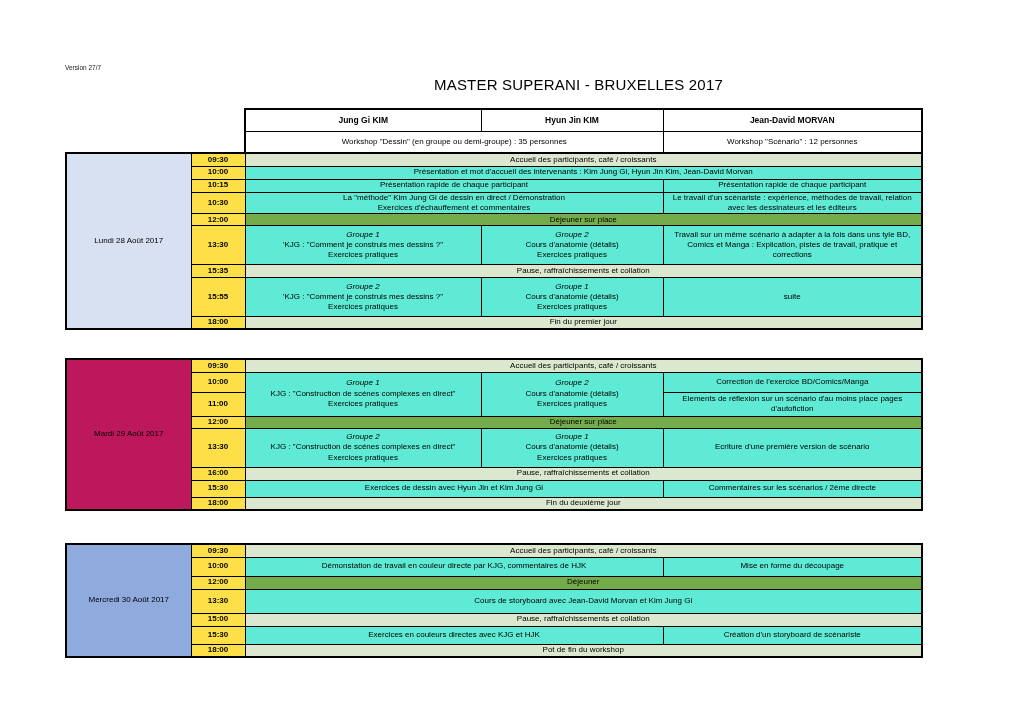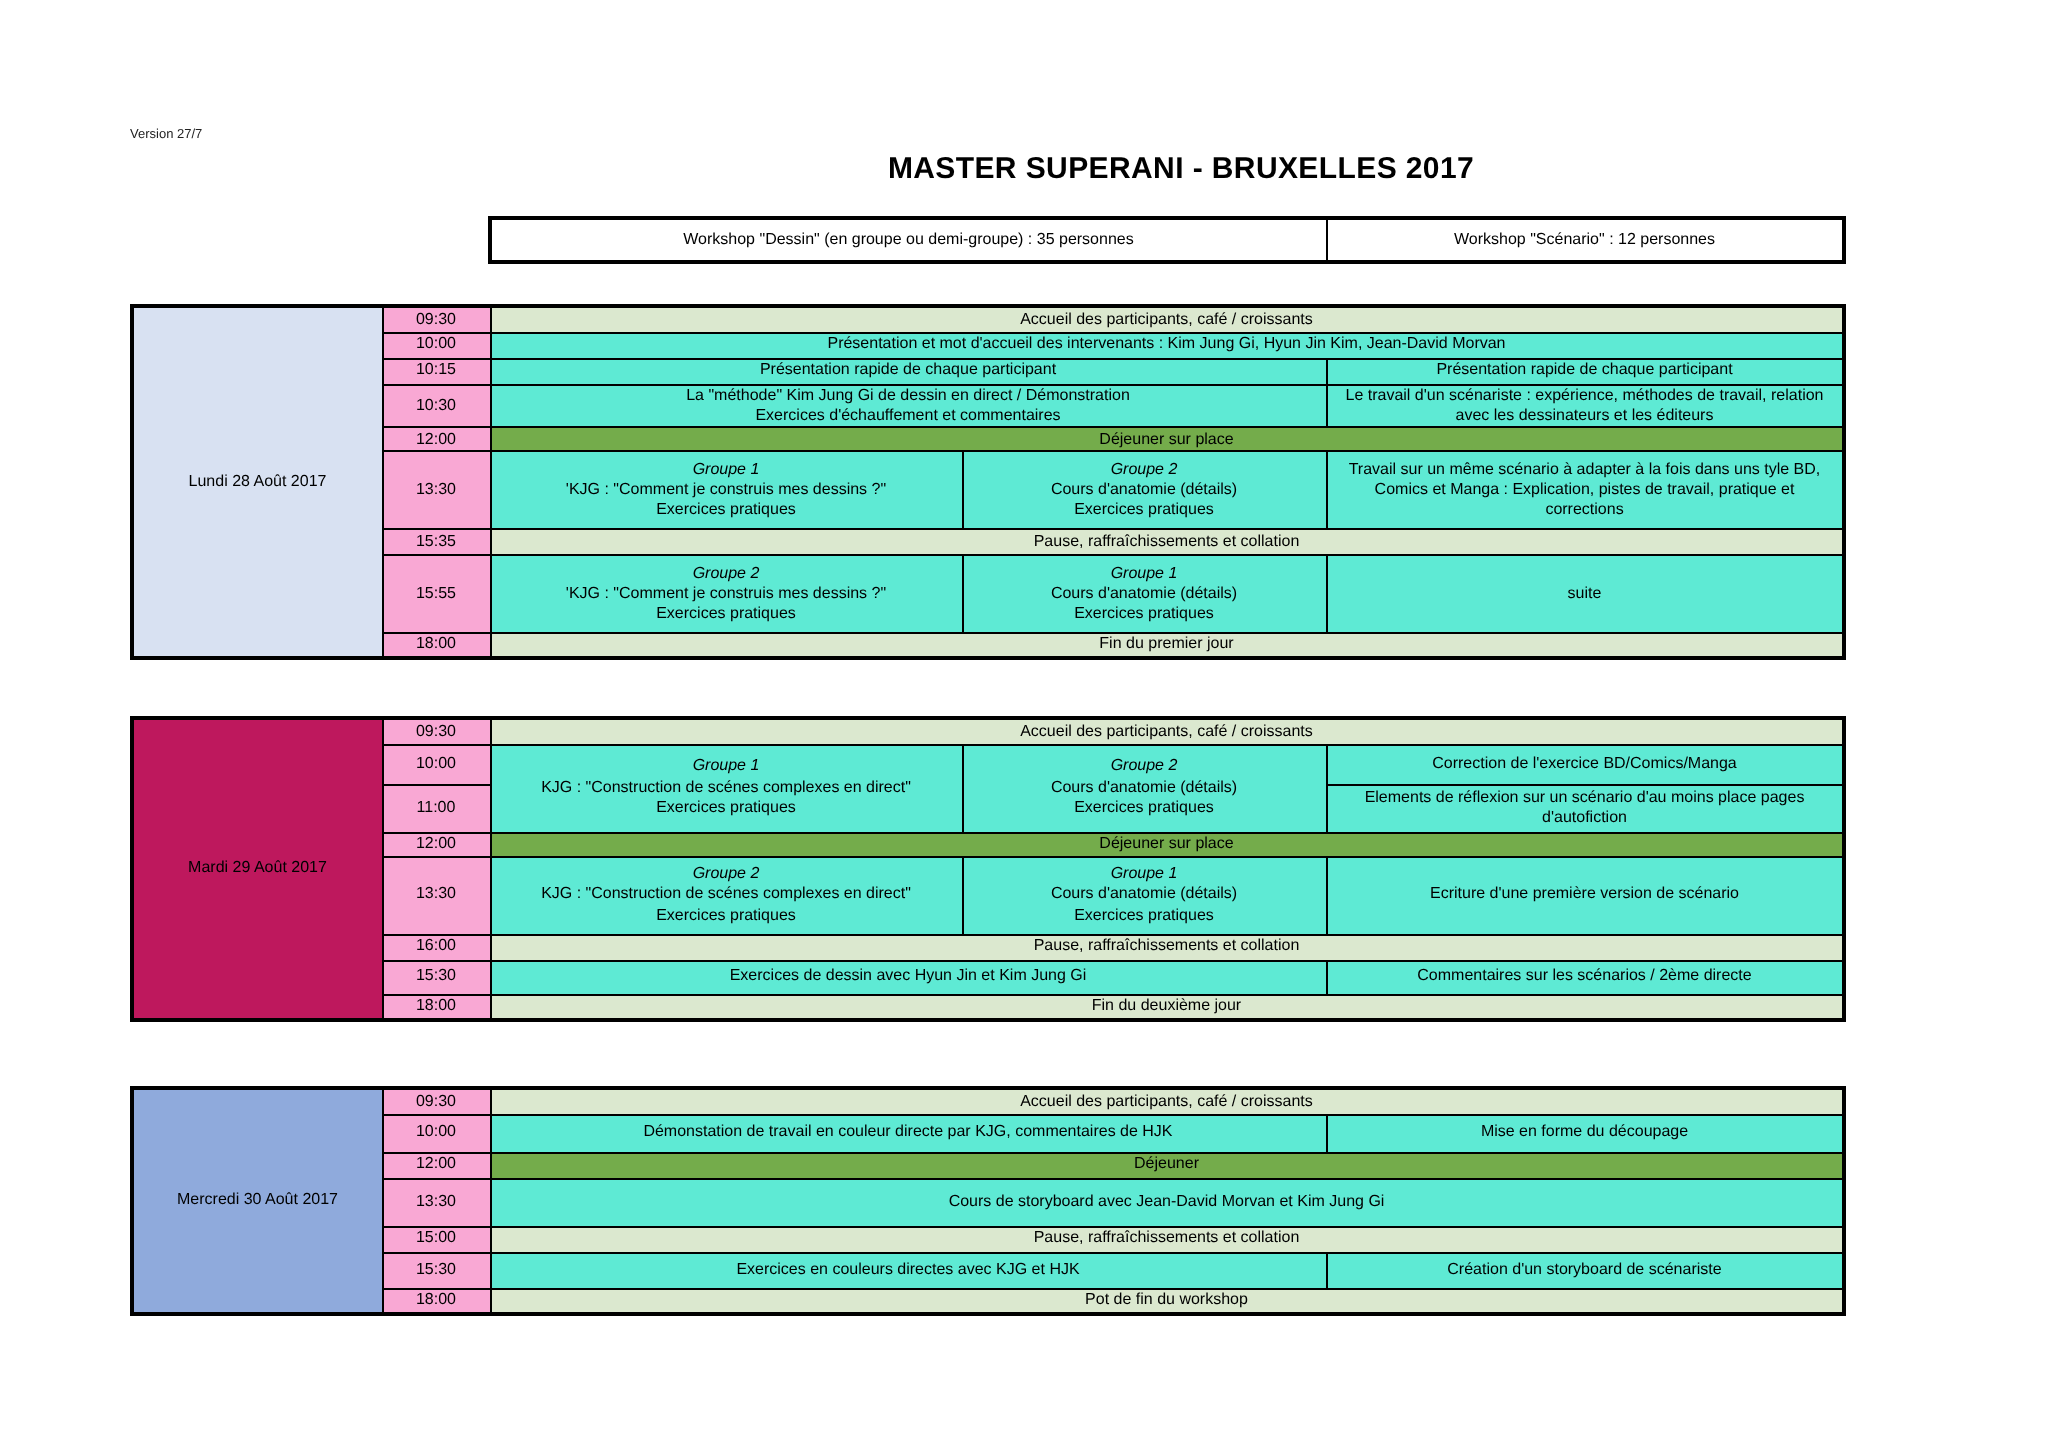--- a/index.html
+++ b/index.html
@@ -1,34 +1,34 @@
 <!DOCTYPE html>
 <html><head>
 <meta charset="utf-8">
 <style>
   * { box-sizing: border-box; margin: 0; padding: 0; }
   html, body { width: 1024px; height: 724px; background: #ffffff; }
   body { font-family: "Liberation Sans", sans-serif; color: #000; }
   .page { position: relative; width: 1024px; height: 724px; background: #ffffff; overflow: hidden; }
 
   .version-label { position: absolute; left: 65px; top: 64px; font-size: 6.5px; color: #222; }
-  .page-title { position: absolute; left: 252px; top: 76px; width: 677px; text-align: center;
-                font-size: 15px; font-weight: bold; letter-spacing: 0.2px; }
+  .page-title { position: absolute; left: 240px; top: 76px; width: 677px; text-align: center;
+                font-size: 15px; font-weight: normal; letter-spacing: 0.2px; }
 
   table.sched { border-collapse: collapse; table-layout: fixed; position: absolute; }
   table.sched td { border: 1px solid #000; font-size: 8px; text-align: center;
                    vertical-align: middle; padding: 0 2px; line-height: 1.3; overflow: hidden; }
   table.sched { border: 2px solid #000; }
 
   .header-table { left: 244px; top: 108px; }
   .header-table td.name-cell { font-weight: bold; font-size: 8.5px; background: #fff; }
   .header-table td.workshop-cell { font-size: 8px; background: #fff; }
 
   .day-table td.day-label { font-size: 8px; }
-  .day-table td.time-cell { font-size: 8px; background: #f9a8d4; }
+  .day-table td.time-cell { font-size: 8px; background: #fde047; font-weight: bold; }
   .day-table td.content-cell { background: #5eead4; }
   .day-table td.bg-light { background: #dbe8cf; }
   .day-table td.bg-dark  { background: #74ac4b; }
   .line { display: block; }
   .line.italic { font-style: italic; }
 </style>
 </head>
 <body>
 
 <div class="page">
@@ -37,20 +37,25 @@
 
   <div class="page-title">MASTER SUPERANI - BRUXELLES 2017</div>
 
   <table class="sched header-table">
     <colgroup>
         <col style="width:236px">
         <col style="width:182px">
         <col style="width:259px">
       </colgroup>
     <tbody>
+      <tr style="height:22px">
+        <td class="name-cell">Jung Gi KIM</td>
+        <td class="name-cell">Hyun Jin KIM</td>
+        <td class="name-cell">Jean-David MORVAN</td>
+      </tr>
       <tr style="height:22px">
         <td colspan="2" class="workshop-cell">Workshop "Dessin" (en groupe ou demi-groupe) : 35 personnes</td>
         <td class="workshop-cell">Workshop "Scénario" : 12 personnes</td>
       </tr>
     </tbody>
   </table>
 
   <table class="sched day-table" style="left: 65px; top: 152px;">
     <colgroup>
         <col style="width:125px">

